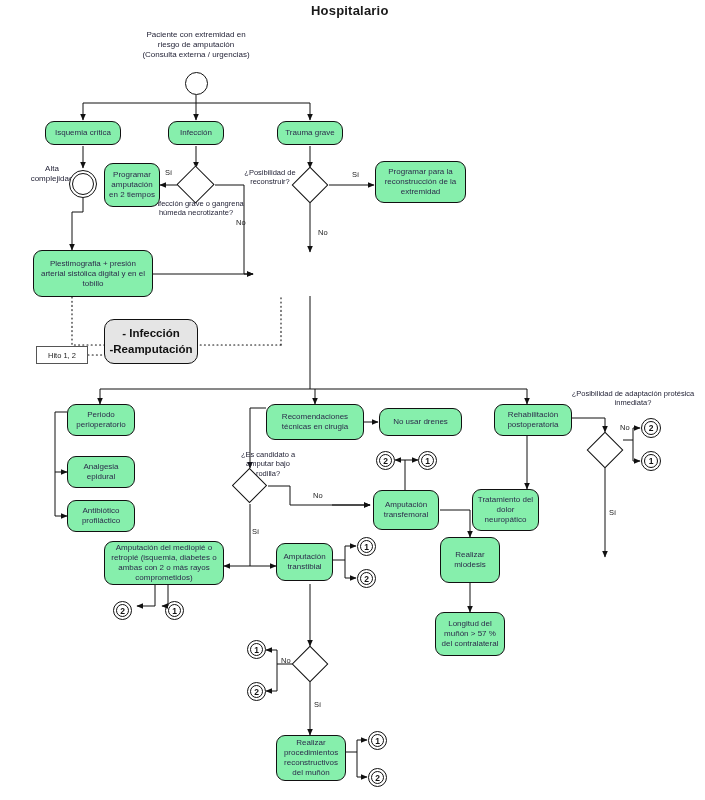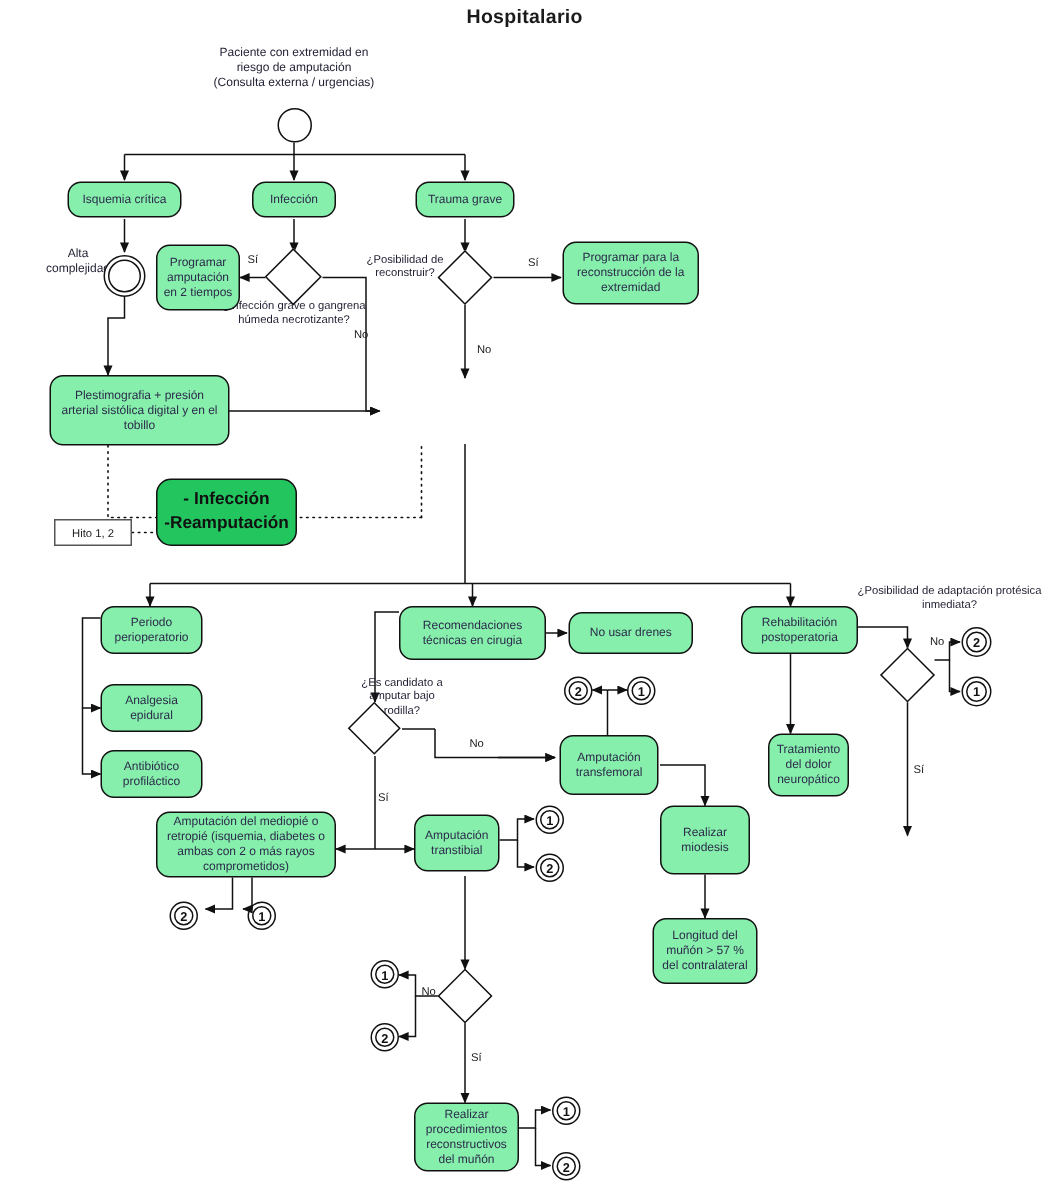--- a/index.html
+++ b/index.html
@@ -20,21 +20,21 @@
   
   .circ{position:absolute;border:1.4px solid #111;border-radius:50%;background:#fff;box-sizing:border-box;}
   .circ2{position:absolute;border-radius:50%;border:1.6px solid #111;background:#fff;box-sizing:border-box;}
   .circ2::after{content:"";position:absolute;left:2px;top:2px;right:2px;bottom:2px;
                 border:1.6px solid #111;border-radius:50%;}
   .conn{position:absolute;border:1.6px solid #111;border-radius:50%;background:#fff;box-sizing:border-box;
         display:flex;align-items:center;justify-content:center;font-size:8.5px;color:#111;font-weight:600;}
   .conn::before{content:"";position:absolute;left:2px;top:2px;right:2px;bottom:2px;
                 border:1.4px solid #111;border-radius:50%;}
   .conn span{position:relative;z-index:2;}
-  .bignote{position:absolute;box-sizing:border-box;border:1.6px solid #111;border-radius:10px;background:#22c55e;
+  .bignote{position:absolute;box-sizing:border-box;border:1.6px solid #111;border-radius:10px;background:#e5e5e5;
            display:flex;flex-direction:column;align-items:center;justify-content:center;
            font-size:11.5px;font-weight:bold;color:#111;line-height:1.35;}
   .hito{position:absolute;box-sizing:border-box;border:1px solid #555;background:#fff;
         display:flex;align-items:center;justify-content:center;font-size:7.5px;color:#222;}
 </style>
 </head>
 <body>
 
 <div id="canvas">
 
@@ -228,21 +228,21 @@
 
   <div class="node" style="left:276px;top:735px;width:70px;height:46px;">Realizar procedimientos reconstructivos del muñón</div>
   <div class="conn" style="left:368px;top:731px;width:19px;height:19px;">
       <span>1</span>
     </div>
   <div class="conn" style="left:368px;top:768px;width:19px;height:19px;">
       <span>2</span>
     </div>
 
   <div class="node" style="left:494px;top:404px;width:78px;height:32px;">Rehabilitación postoperatoria</div>
-  <div class="node" style="left:512px;top:489px;width:54px;height:42px;">Tratamiento del dolor neuropático</div>
+  <div class="node" style="left:472px;top:489px;width:67px;height:42px;">Tratamiento del dolor neuropático</div>
 
   <div class="lbl sm" style="left:568px;top:389px;width:130px;">¿Posibilidad de adaptación protésica inmediata?</div>
   <div class="diamond" style="left:592px;top:437px;width:26px;height:26px;"></div>
   <div class="edgelbl" style="left:620px;top:423px;">No</div>
   <div class="edgelbl" style="left:609px;top:508px;">Sí</div>
   <div class="conn" style="left:641px;top:418px;width:20px;height:20px;">
       <span>2</span>
     </div>
   <div class="conn" style="left:641px;top:451px;width:20px;height:20px;">
       <span>1</span>

